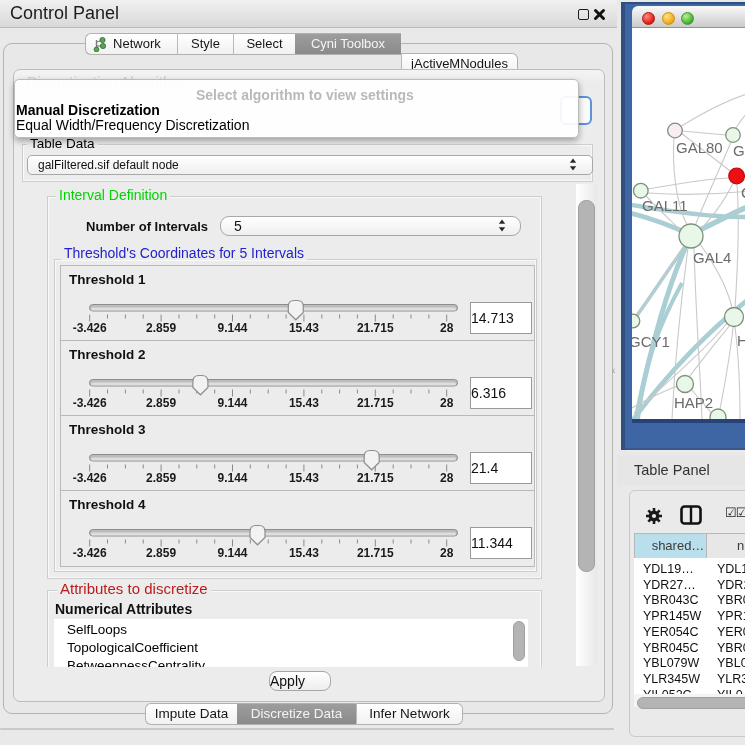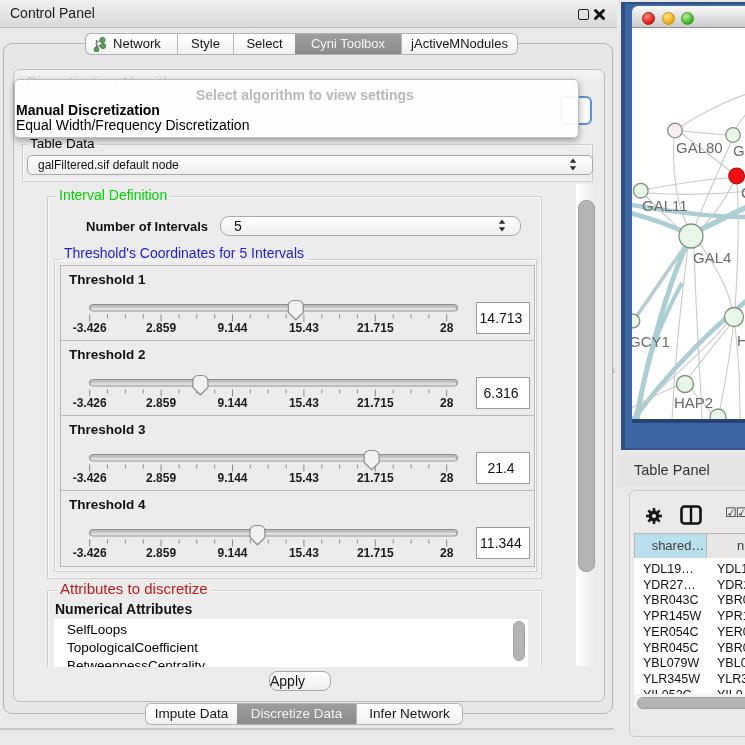--- a/index.html
+++ b/index.html
@@ -4,21 +4,21 @@
 <style>
   html,body{margin:0;padding:0;}
   body{width:745px;height:745px;overflow:hidden;background:#e9e9e9;
        font-family:"Liberation Sans", sans-serif;}
   .abs{position:absolute;}
   #page{position:relative;width:745px;height:745px;}
   
   #titlebar{left:0;top:0;width:617px;height:27px;
     background:linear-gradient(#f0f0f0,#d9d9d9);
     border-bottom:1px solid #b9b9b9;}
-  #titletext{left:10px;top:0;height:27px;line-height:27px;font-size:14px;color:#1c1c1c;}
+  #titletext{left:10px;top:0;height:27px;line-height:27px;font-size:18px;color:#1c1c1c;}
   #floatbtn{left:578px;top:9px;width:9px;height:9px;border:1.6px solid #1c1c1c;border-radius:2px;}
   
   #tabbox{left:3px;top:43px;width:608px;height:669px;border:1px solid #b4b4b4;border-radius:9px;
     background:#e8e8e8;}
   .tabrow{height:22px;display:flex;}
   .tab{height:20px;line-height:20px;font-size:13px;color:#151515;text-align:center;
     background:linear-gradient(#ffffff,#f1f1f1);border-top:1px solid #b1b1b1;border-bottom:1px solid #b1b1b1;
     padding:0;}
   .tab.first{border-left:1px solid #b1b1b1;border-radius:6px 0 0 6px;}
   .tab.last{border-right:1px solid #b1b1b1;border-radius:0 6px 6px 0;}
@@ -36,21 +36,21 @@
   
   .combo{background:linear-gradient(#ffffff,#efefef);border:1px solid #a8a8a8;border-radius:5px;
     font-size:14px;color:#111;}
   
   #popup{left:14px;top:79px;width:563px;height:57px;background:rgba(255,255,255,0.93);
     border:1px solid #bcbcbc;border-radius:5px;box-shadow:0 3px 6px rgba(0,0,0,0.32);}
   
   .tpanel{left:44px;width:473px;height:75px;border:1px solid #b9b9b9;background:#ececec;}
   .ttitle{position:absolute;left:8px;top:6px;font-size:13.5px;font-weight:bold;color:#111;}
   .vbox{position:absolute;left:409px;top:36px;width:48px;height:30px;background:#fff;
-    border:1px solid #9a9a9a;font-size:14px;color:#111;text-align:center;line-height:30px;padding-right:4px;margin-left:6px;}
+    border:1px solid #9a9a9a;font-size:14px;color:#111;text-align:left;line-height:30px;padding-right:12px;}
   
   .sbtrackv{background:linear-gradient(90deg,#ffffff,#e8e8e8);}
   .sbthumb{background:#b4b4b4;border:1px solid #a0a0a0;border-radius:8px;}
   
   #netframe{left:621px;top:2px;width:124px;height:448px;background:#3e66a4;box-shadow:inset 4px 2px 0 #30517f, inset 0 -2px 0 #37598c;}
   #nettitle{left:11px;top:4px;width:113px;height:21px;background:linear-gradient(#f9f9f9,#cbcbcb);
     border-radius:6px 0 0 0;border-bottom:1px solid #929292;}
   #netcanvas{left:11px;top:26px;width:113px;height:391px;background:#fff;}
   .light{position:absolute;top:5.5px;width:11px;height:11px;border-radius:50%;}
   #tphead{left:617px;top:455px;width:128px;height:30px;background:#e6e6e6;}
@@ -72,21 +72,21 @@
       </g>
     </svg>
 
   <div class="abs" id="tabbox"></div>
 
   <div class="abs tabrow" id="toptabs">
     <div class="tab first" style="width:91px;">&nbsp;&nbsp;&nbsp;Network</div>
     <div class="tab sep" style="width:55px;">Style</div>
     <div class="tab sep" style="width:61px;">Select</div>
     <div class="tab sel" style="width:106px;">Cyni Toolbox</div>
-    <div class="tab sep last" style="width:115px;">jActiveMNodules</div>
+    <div class="tab sep last" style="width:115px;margin-top:20px;">jActiveMNodules</div>
   </div>
   <svg class="abs" style="left:93px;top:37px;" width="14" height="15">
     <line x1="3.5" y1="3" x2="3.5" y2="12" stroke="#7c7c7c" stroke-width="1.4"></line>
     <line x1="3.5" y1="5" x2="9" y2="3.5" stroke="#7c7c7c" stroke-width="1.2"></line>
     <line x1="3.5" y1="9" x2="9" y2="9" stroke="#7c7c7c" stroke-width="1.2"></line>
     <circle cx="9.5" cy="3" r="2.6" fill="#57a557" stroke="#2e6b2e" stroke-width="0.8"></circle>
     <circle cx="10" cy="9" r="2.6" fill="#57a557" stroke="#2e6b2e" stroke-width="0.8"></circle>
     <circle cx="3.5" cy="12.5" r="2.4" fill="#57a557" stroke="#2e6b2e" stroke-width="0.8"></circle>
   </svg>
 

